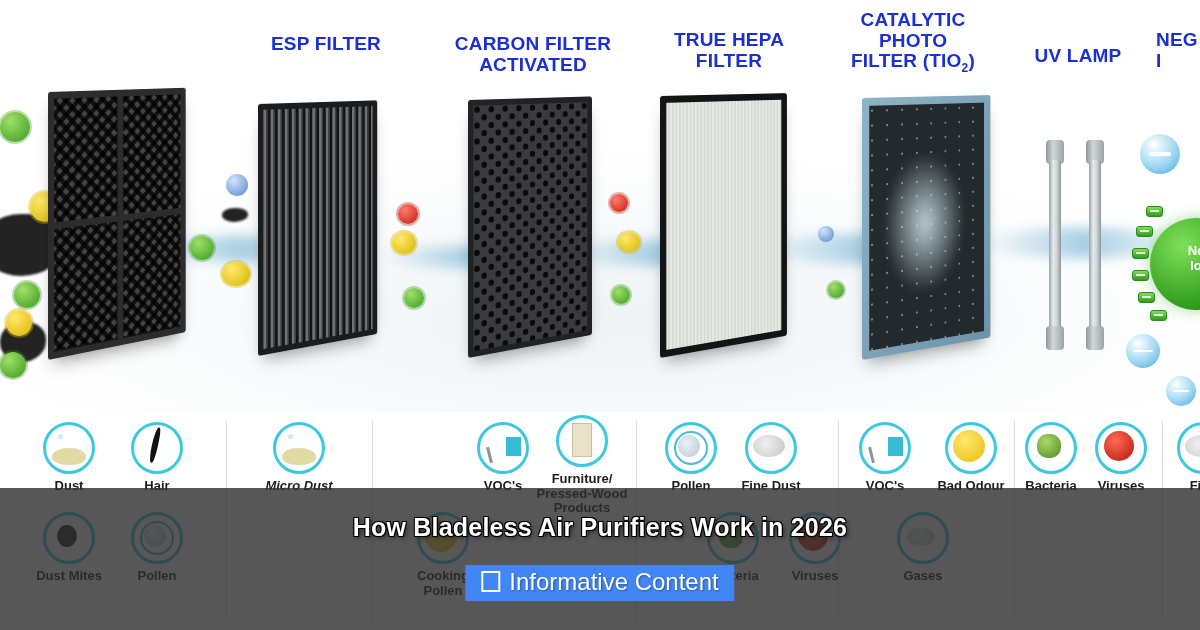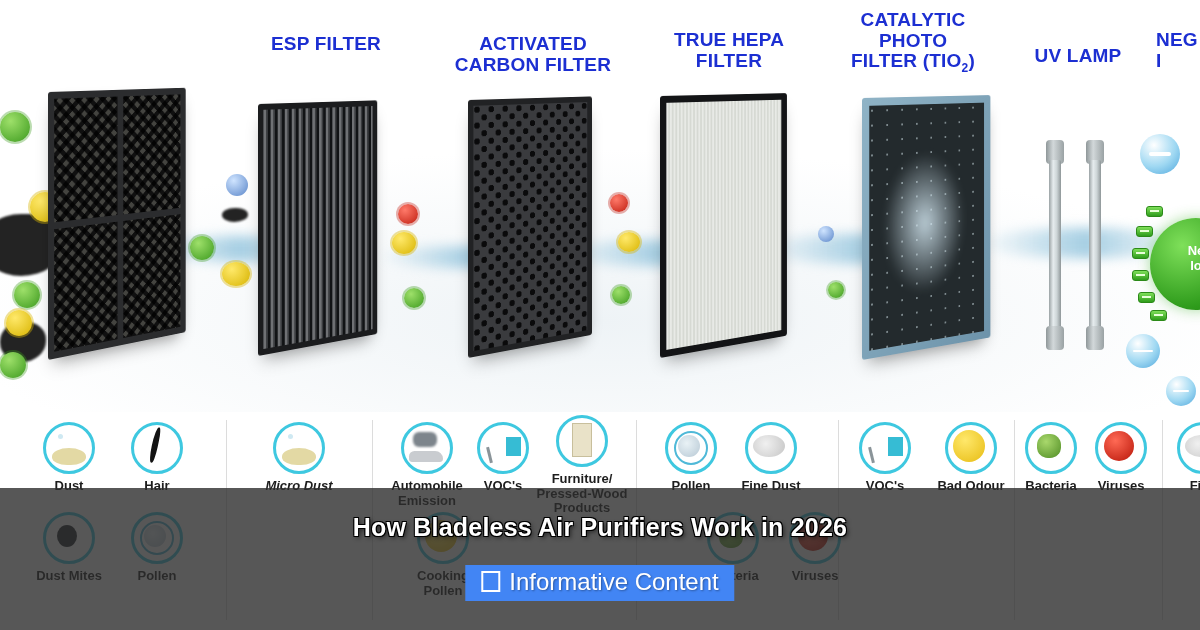--- a/index.html
+++ b/index.html
@@ -165,22 +165,22 @@
 <body>
 
 <div id="stage">
 
   <div class="diagram">
 
 
     <div class="stage-label" style="left:228px;top:34px;width:196px;">ESP FILTER</div>
 
     <div class="stage-label wrap" style="left:430px;top:34px;width:206px;">
+      <div>CARBON FILTER</div>
       <div>ACTIVATED</div>
-      <div>CARBON FILTER</div>
     </div>
 
     <div class="stage-label wrap" style="left:644px;top:30px;width:170px;">
       <div>TRUE HEPA</div>
       <div>FILTER</div>
     </div>
 
     <div class="stage-label wrap" style="left:816px;top:10px;width:194px;">
       <div>CATALYTIC</div>
       <div>PHOTO</div>
@@ -296,27 +296,20 @@
       <div class="cap-txt">Dust</div>
     </div>
     <div class="cell" style="left:114px;top:10px;">
       <div class="bubble b-hair"></div>
       <div class="cap-txt">Hair</div>
     </div>
     <div class="cell" style="left:256px;top:10px;font-style:italic;">
       <div class="bubble b-dust"></div>
       <div class="cap-txt">Micro Dust</div>
     </div>
-    <div class="cell" style="left:384px;top:10px;">
-      <div class="bubble b-car"></div>
-      <div class="cap-txt">
-        <div>Automobile</div>
-        <div>Emission</div>
-      </div>
-    </div>
     <div class="cell" style="left:460px;top:10px;">
       <div class="bubble b-voc"></div>
       <div class="cap-txt">VOC's</div>
     </div>
     <div class="cell" style="left:530px;top:3px;width:104px;">
       <div class="bubble b-furn"></div>
       <div class="cap-txt">
         <div>Furniture/</div>
         <div>Pressed-Wood</div>
         <div>Products</div>
@@ -367,20 +360,24 @@
       </div>
     </div>
     <div class="cell" style="left:690px;top:100px;">
       <div class="bubble b-bact"></div>
       <div class="cap-txt">Bacteria</div>
     </div>
     <div class="cell" style="left:772px;top:100px;">
       <div class="bubble b-virus"></div>
       <div class="cap-txt">Viruses</div>
     </div>
+    <div class="cell" style="left:880px;top:100px;">
+      <div class="bubble b-gas"></div>
+      <div class="cap-txt">Gases</div>
+    </div>
   </div>
 
   <div class="overlay"></div>
   <div class="ov-title">How Bladeless Air Purifiers Work in 2026</div>
   <div class="ov-badge">
     <span class="glyphbox"></span><span>Informative Content</span>
   </div>
 
 </div>
 

